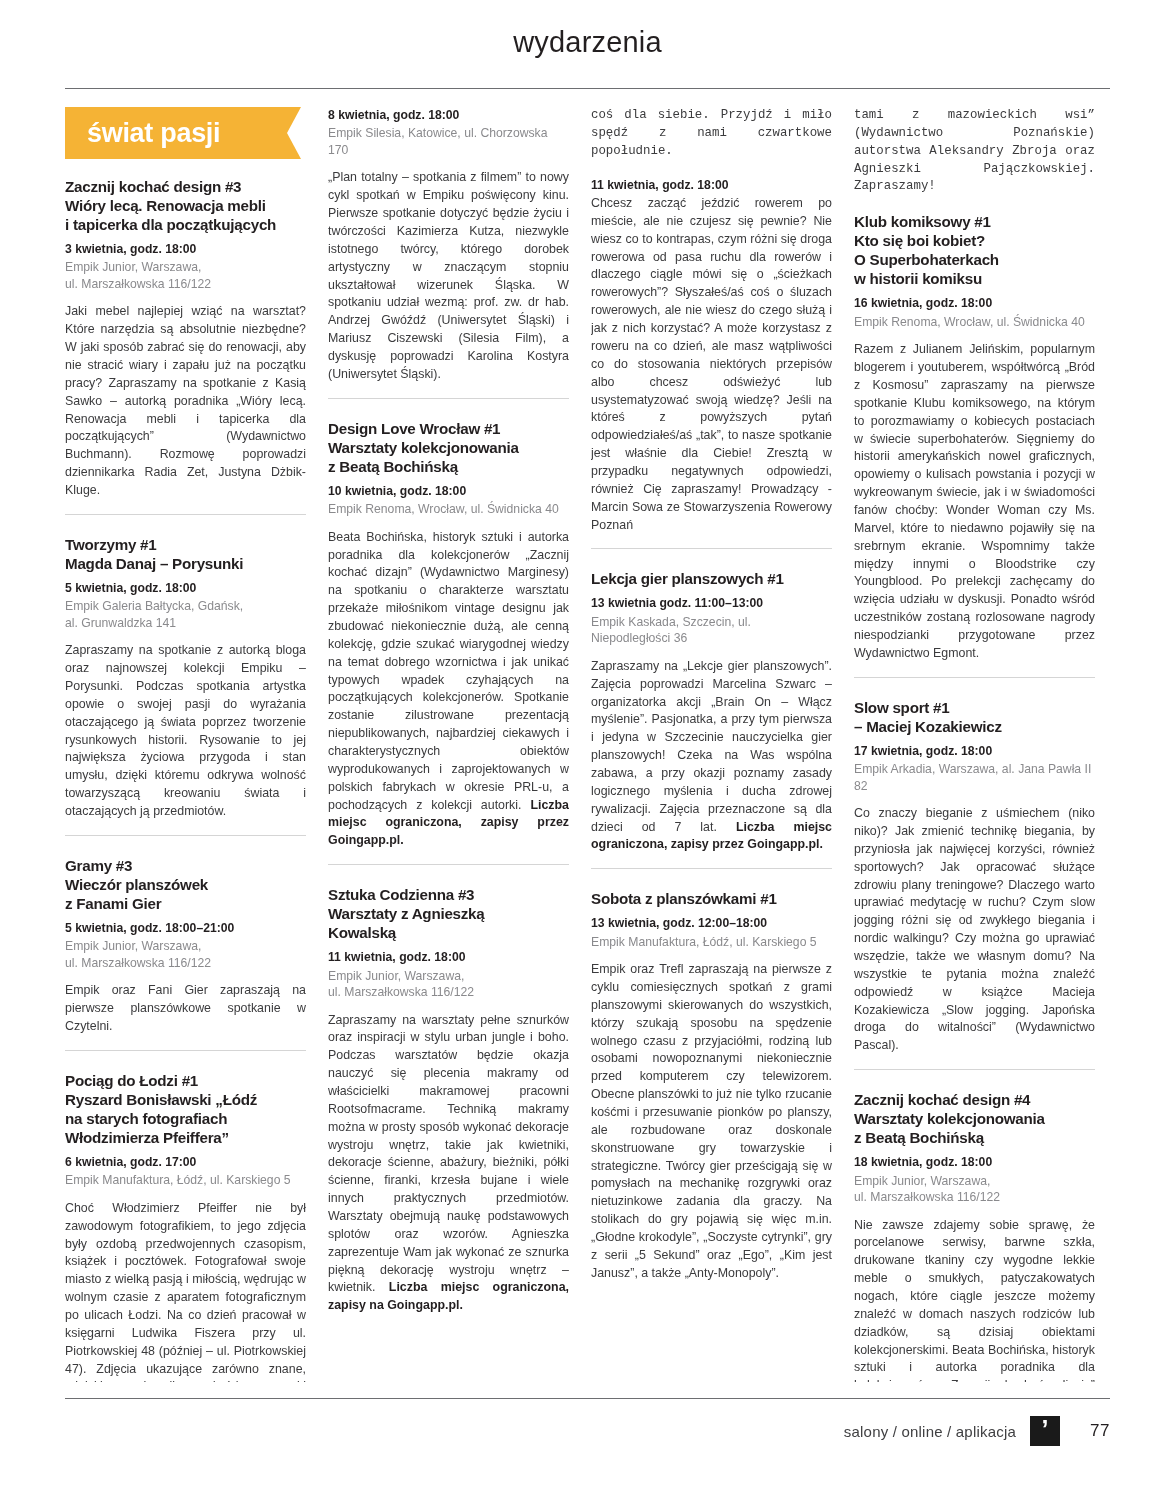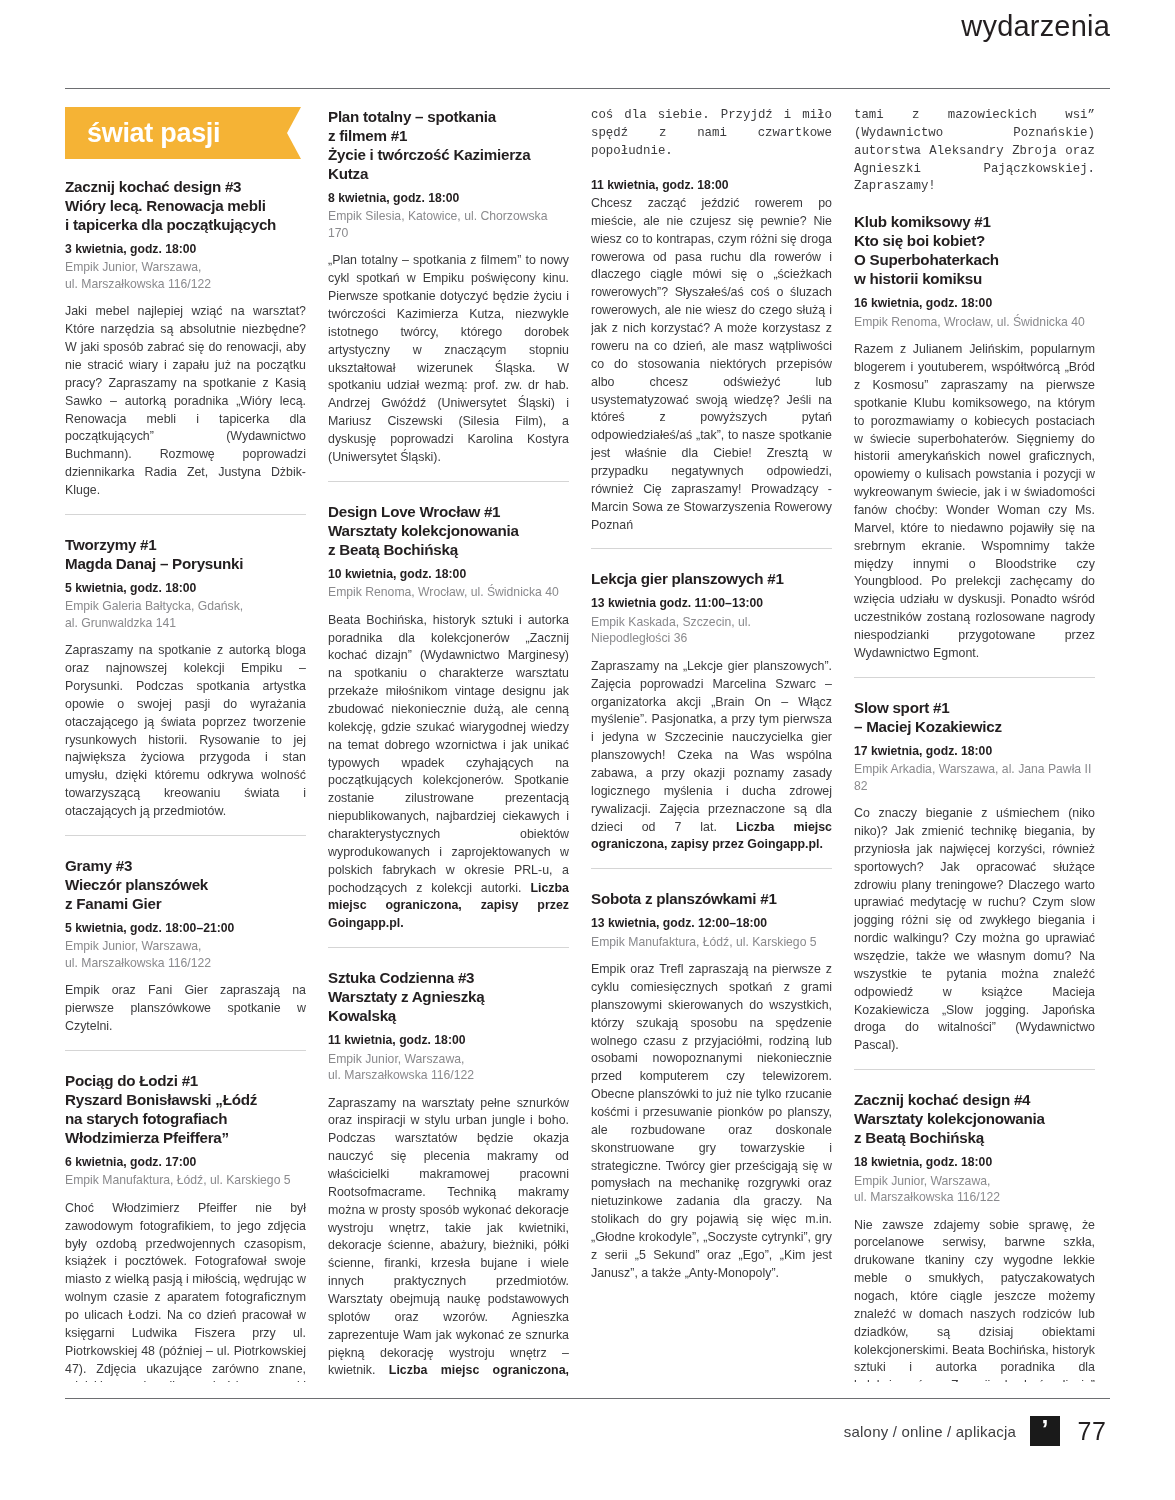--- a/index.html
+++ b/index.html
@@ -21,22 +21,22 @@
     height: 1500px;
     box-sizing: border-box;
     padding: 0 65px;
   }
 
   
   .page-header {
     height: 78px;
     display: flex;
     align-items: flex-start;
-    justify-content: flex-end;
-    padding-top: 12px;
+    justify-content: center;
+    padding-top: 28px;
     box-sizing: border-box;
   }
   .page-header .kicker {
     font-size: 29px;
     font-weight: 400;
     letter-spacing: 0.2px;
     color: #231f20;
     line-height: 1;
   }
   .rule-top {
@@ -168,24 +168,24 @@
     align-items: center;
     justify-content: center;
     color: #ffffff;
     font-size: 25px;
     font-weight: 700;
     line-height: 1;
     padding-bottom: 4px;
     box-sizing: border-box;
   }
   .page-number {
-    font-size: 25px;
+    font-size: 17px;
     color: #231f20;
     min-width: 36px;
-    text-align: center;
+    text-align: right;
     letter-spacing: 0.5px;
   }
 </style>
 </head>
 <body>
 
 <div class="page">
 
   <div class="page-header">
     <div class="kicker">wydarzenia</div>
@@ -222,21 +222,20 @@
             <div class="art-date">6 kwietnia, godz. 17:00</div>
             <div class="art-place">Empik Manufaktura, Łódź, ul. Karskiego 5</div>
             <p class="art-body">Choć Włodzimierz Pfeiffer nie był zawodowym fotografikiem, to jego zdjęcia były ozdobą przedwojennych czasopism, książek i pocztówek. Fotografował swoje miasto z wielką pasją i miłością, wędrując w wolnym czasie z aparatem fotograficznym po ulicach Łodzi. Na co dzień pracował w księgarni Ludwika Fiszera przy ul. Piotrkowskiej 48 (później – ul. Piotrkowskiej 47). Zdjęcia ukazujące zarówno znane, miejskie gmachy, ulice, podwórka oraz rynki na Starym Mieście i na Bałutach, jak i części Łodzi, które odeszły już bezpowrotnie, przetrwały wojenną zawieruchę. Dzięki temu możemy podziwiać je do dzisiaj.</p>
           </div>
         </div>
     </div>
 
     <div class="col">
       <div>
           <div class="article">
-            <h2 class="art-title">Plan totalny – spotkania<br>z filmem #1<br>Życie i twórczość Kazimierza Kutza</h2>
             <div class="art-date">8 kwietnia, godz. 18:00</div>
             <div class="art-place">Empik Silesia, Katowice, ul. Chorzowska 170</div>
             <p class="art-body">„Plan totalny – spotkania z filmem” to nowy cykl spotkań w Empiku poświęcony kinu. Pierwsze spotkanie dotyczyć będzie życiu i twórczości Kazimierza Kutza, niezwykle istotnego twórcy, którego dorobek artystyczny w znaczącym stopniu ukształtował wizerunek Śląska. W spotkaniu udział wezmą: prof. zw. dr hab. Andrzej Gwóźdź (Uniwersytet Śląski) i Mariusz Ciszewski (Silesia Film), a dyskusję poprowadzi Karolina Kostyra (Uniwersytet Śląski).</p>
           </div>
           <div class="article">
             <h2 class="art-title">Design Love Wrocław #1<br>Warsztaty kolekcjonowania<br>z Beatą Bochińską</h2>
             <div class="art-date">10 kwietnia, godz. 18:00</div>
             <div class="art-place">Empik Renoma, Wrocław, ul. Świdnicka 40</div>
             <p class="art-body">Beata Bochińska, historyk sztuki i autorka poradnika dla kolekcjonerów „Zacznij kochać dizajn” (Wydawnictwo Marginesy) na spotkaniu o charakterze warsztatu przekaże miłośnikom vintage designu jak zbudować niekoniecznie dużą, ale cenną kolekcję, gdzie szukać wiarygodnej wiedzy na temat dobrego wzornictwa i jak unikać typowych wpadek czyhających na początkujących kolekcjonerów. Spotkanie zostanie zilustrowane prezentacją niepublikowanych, najbardziej ciekawych i charakterystycznych obiektów wyprodukowanych i zaprojektowanych w polskich fabrykach w okresie PRL-u, a pochodzących z kolekcji autorki. <b>Liczba miejsc ograniczona, zapisy przez Goingapp.pl.</b></p>
           </div>

